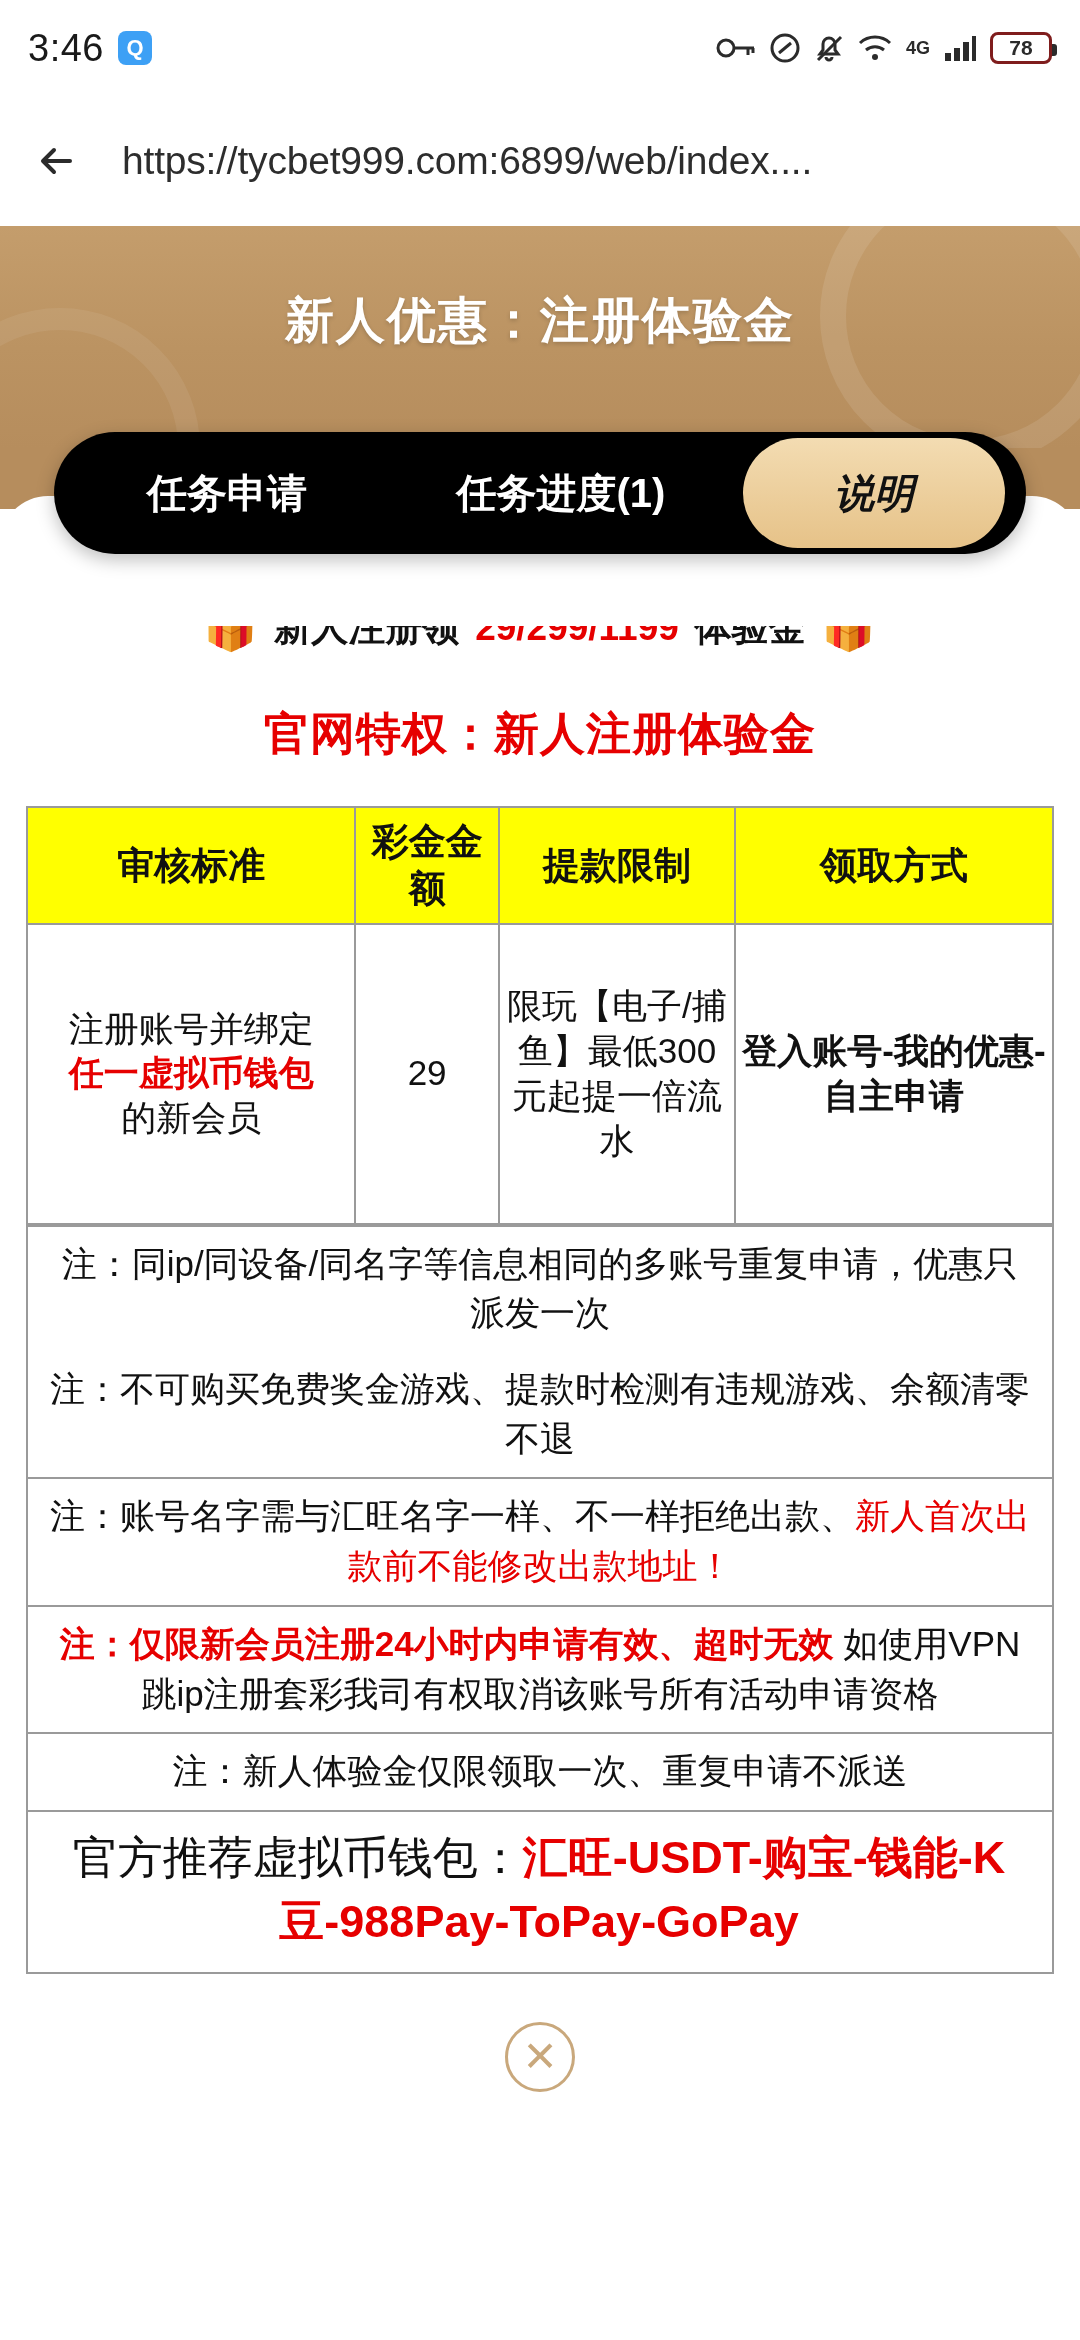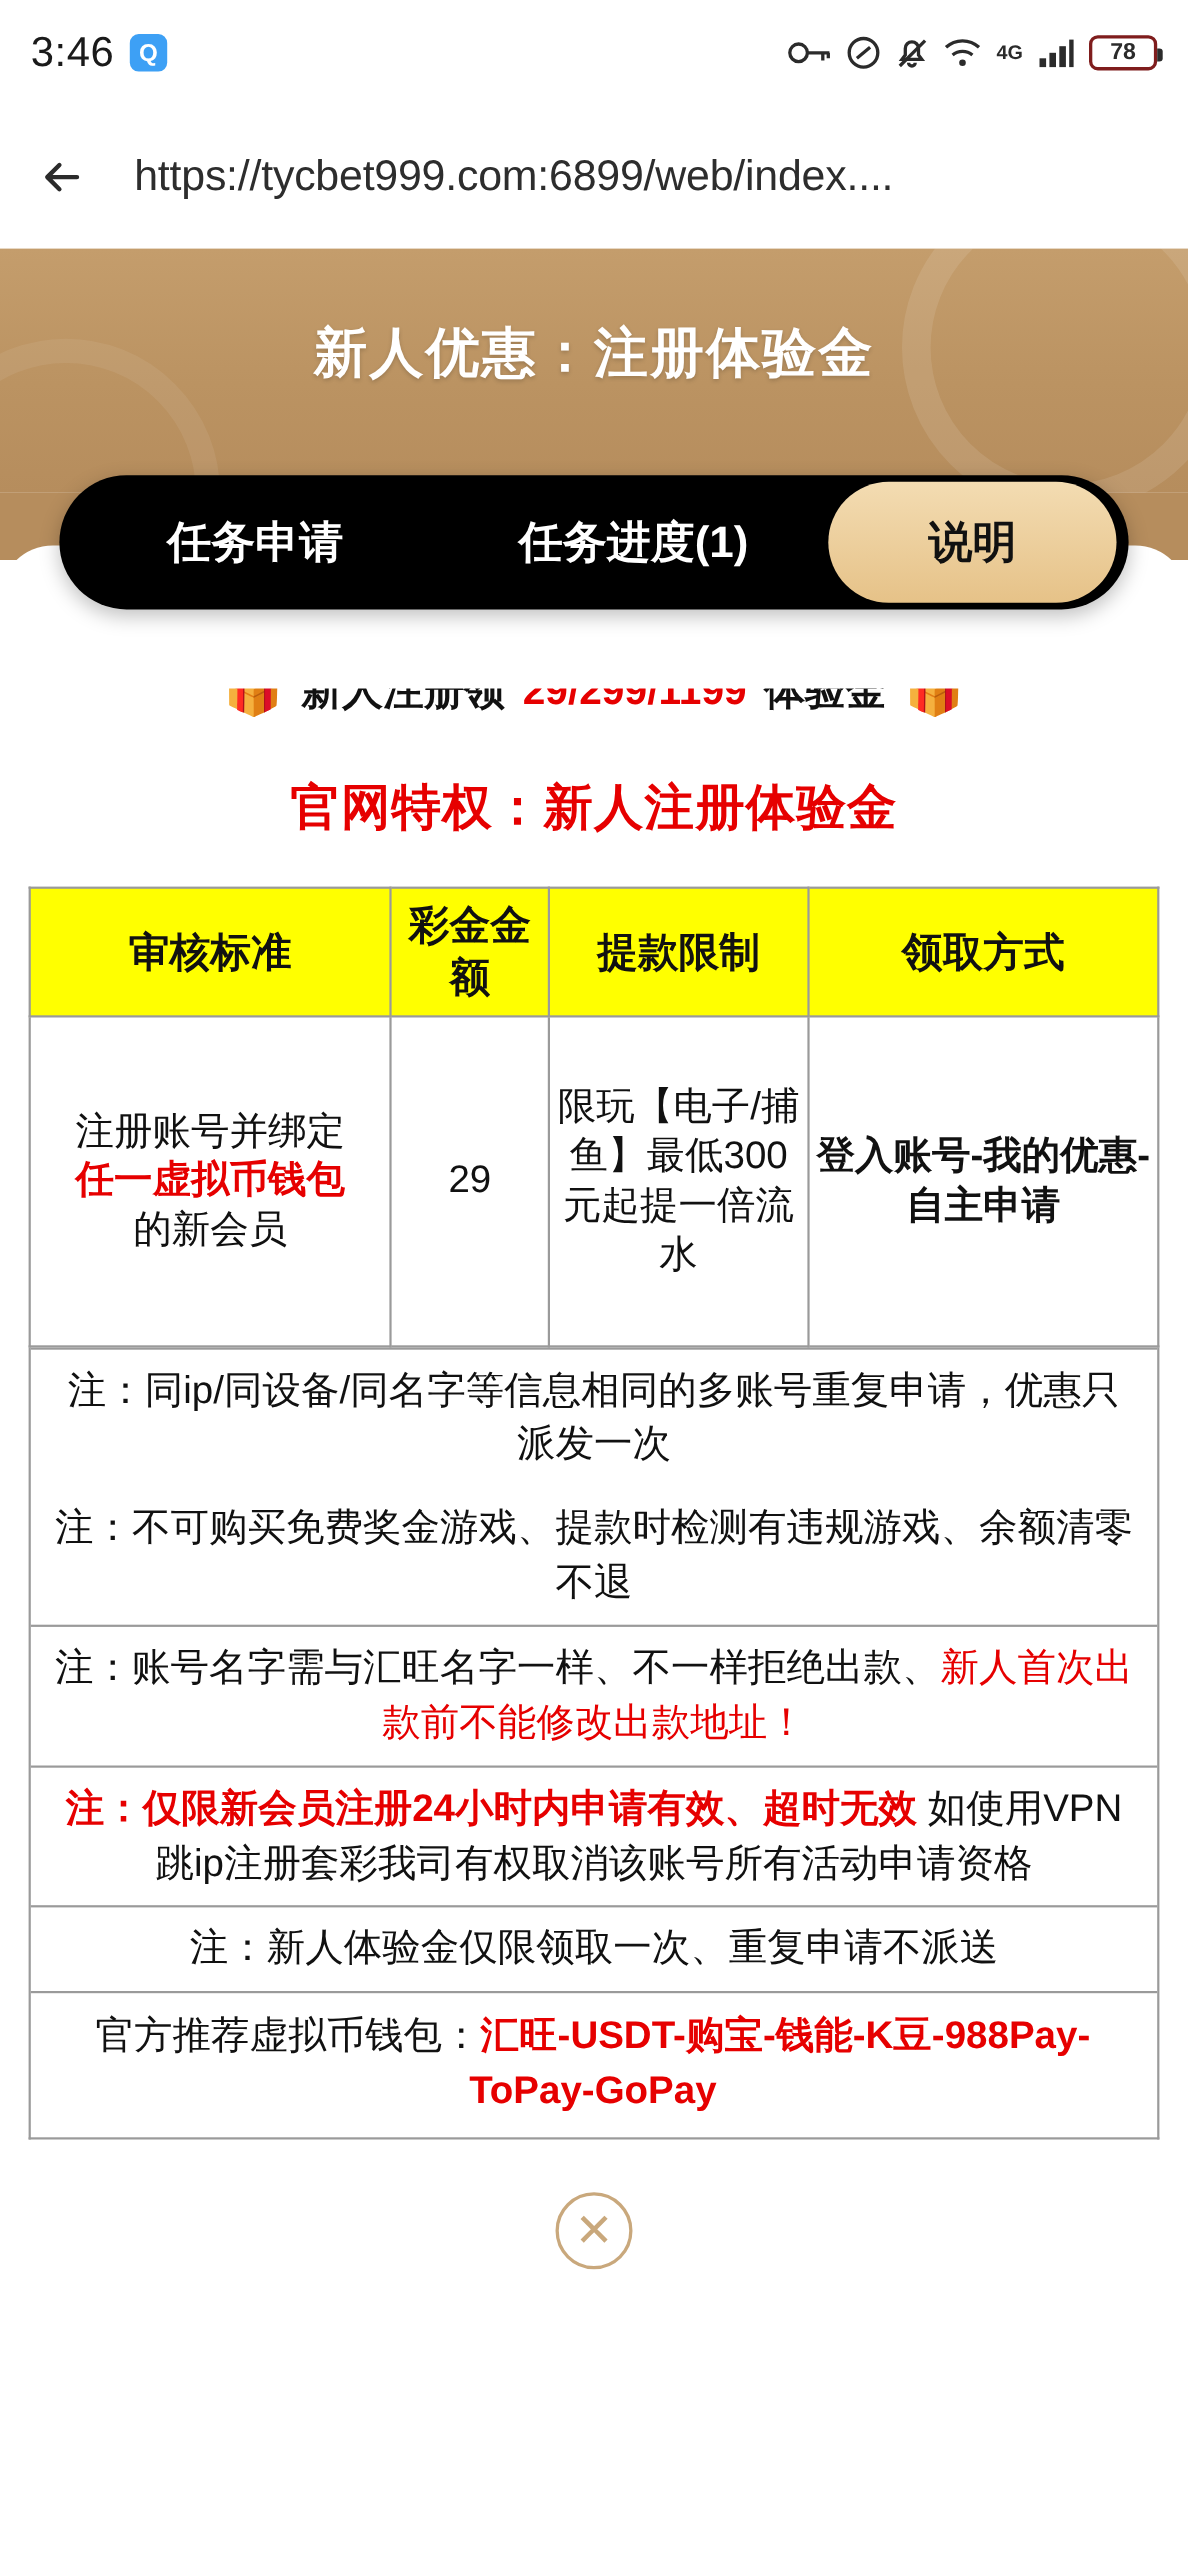--- a/index.html
+++ b/index.html
@@ -125,22 +125,23 @@
     text-align: center;
     color: #ffffff;
     font-size: 40px;
     font-weight: bold;
     line-height: 110px;
   }
   .tab.active {
     background: linear-gradient(180deg,#f3dcb2 0%, #e6c288 100%);
     color: #111111;
     border-radius: 58px;
-    margin: 5px;
+    margin: 15px;
     flex: 0 0 262px;
+    font-style: italic;
   }
 
   
   .content { padding: 0 26px; }
 
   .marquee {
     display: flex;
     align-items: center;
     justify-content: center;
     gap: 16px;
@@ -196,21 +197,21 @@
     font-size: 35px;
     line-height: 1.42;
     color: #111;
     padding: 12px 18px 14px 18px;
     text-align: center;
   }
   .note .lbl { }
   .note-divider { border-top: 2px solid #9a9a9a; }
 
   .footer-note {
-    font-size: 35px;
+    font-size: 45px;
     line-height: 1.42;
     color: #111;
     padding: 14px 20px 18px 18px;
     text-align: center;
   }
 
   .closewrap {
     display: flex;
     justify-content: center;
     margin-top: 48px;

